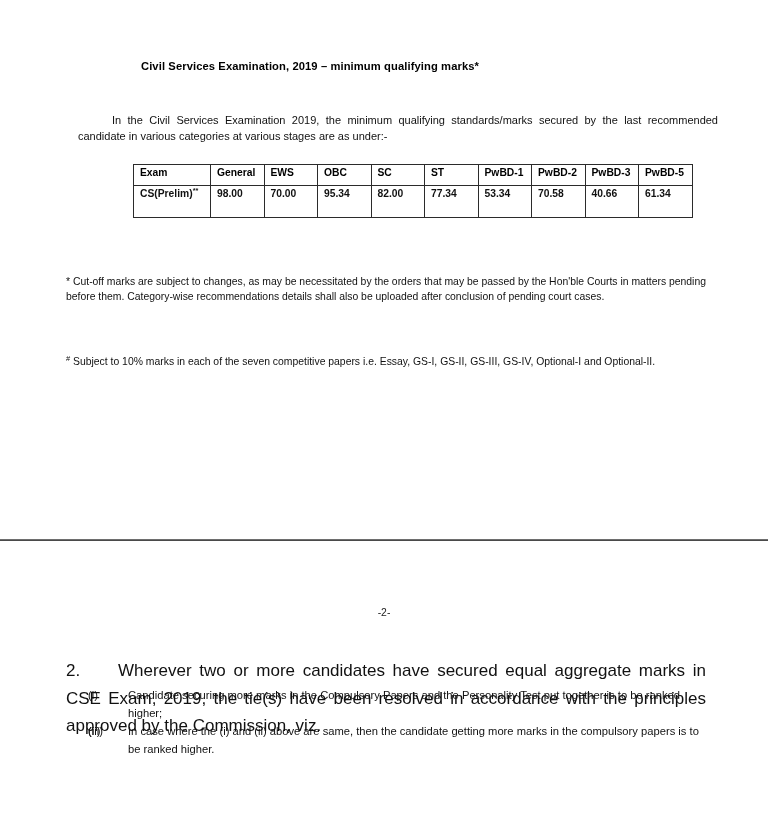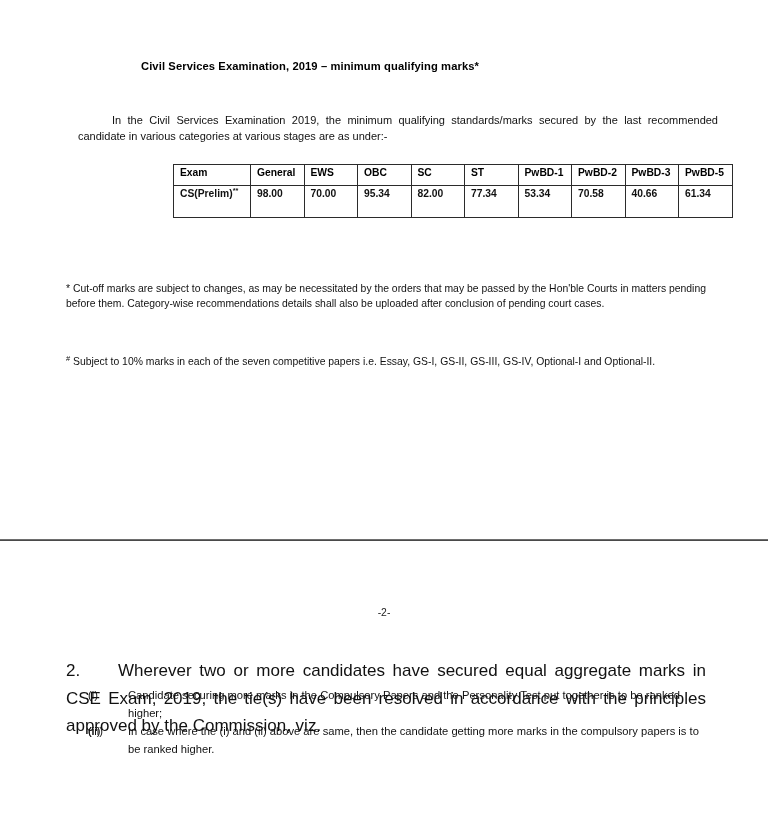--- a/index.html
+++ b/index.html
@@ -55,21 +55,20 @@
     position: absolute;
     left: 133px;
     top: 164px;
     width: 558px;
   }
   table.marks-table {
     border-collapse: collapse;
     width: 558px;
     table-layout: fixed;
     font-size: 10.3px;
-    margin-left: 40px;
   }
   table.marks-table th,
   table.marks-table td {
     border: 1px solid #2b2b2b;
     padding: 2px 5px 2px 6px;
     text-align: left;
     vertical-align: top;
     color: #111;
     font-weight: bold;
     line-height: 1.25;
@@ -95,21 +94,21 @@
   
   .footnote {
     position: absolute;
     left: 66px;
     width: 640px;
     font-size: 10.4px;
     line-height: 1.48;
     text-align: justify;
     color: #111;
   }
-  .footnote-1 { top: 274px; margin-top: 7px; }
+  .footnote-1 { top: 274px; }
   .footnote-2 { top: 314px; }
   .footnote-3 { top: 354px; }
   .footnote sup.fmark {
     font-size: 7.4px;
     vertical-align: super;
     line-height: 0;
   }
 
   
   .page-divider {

